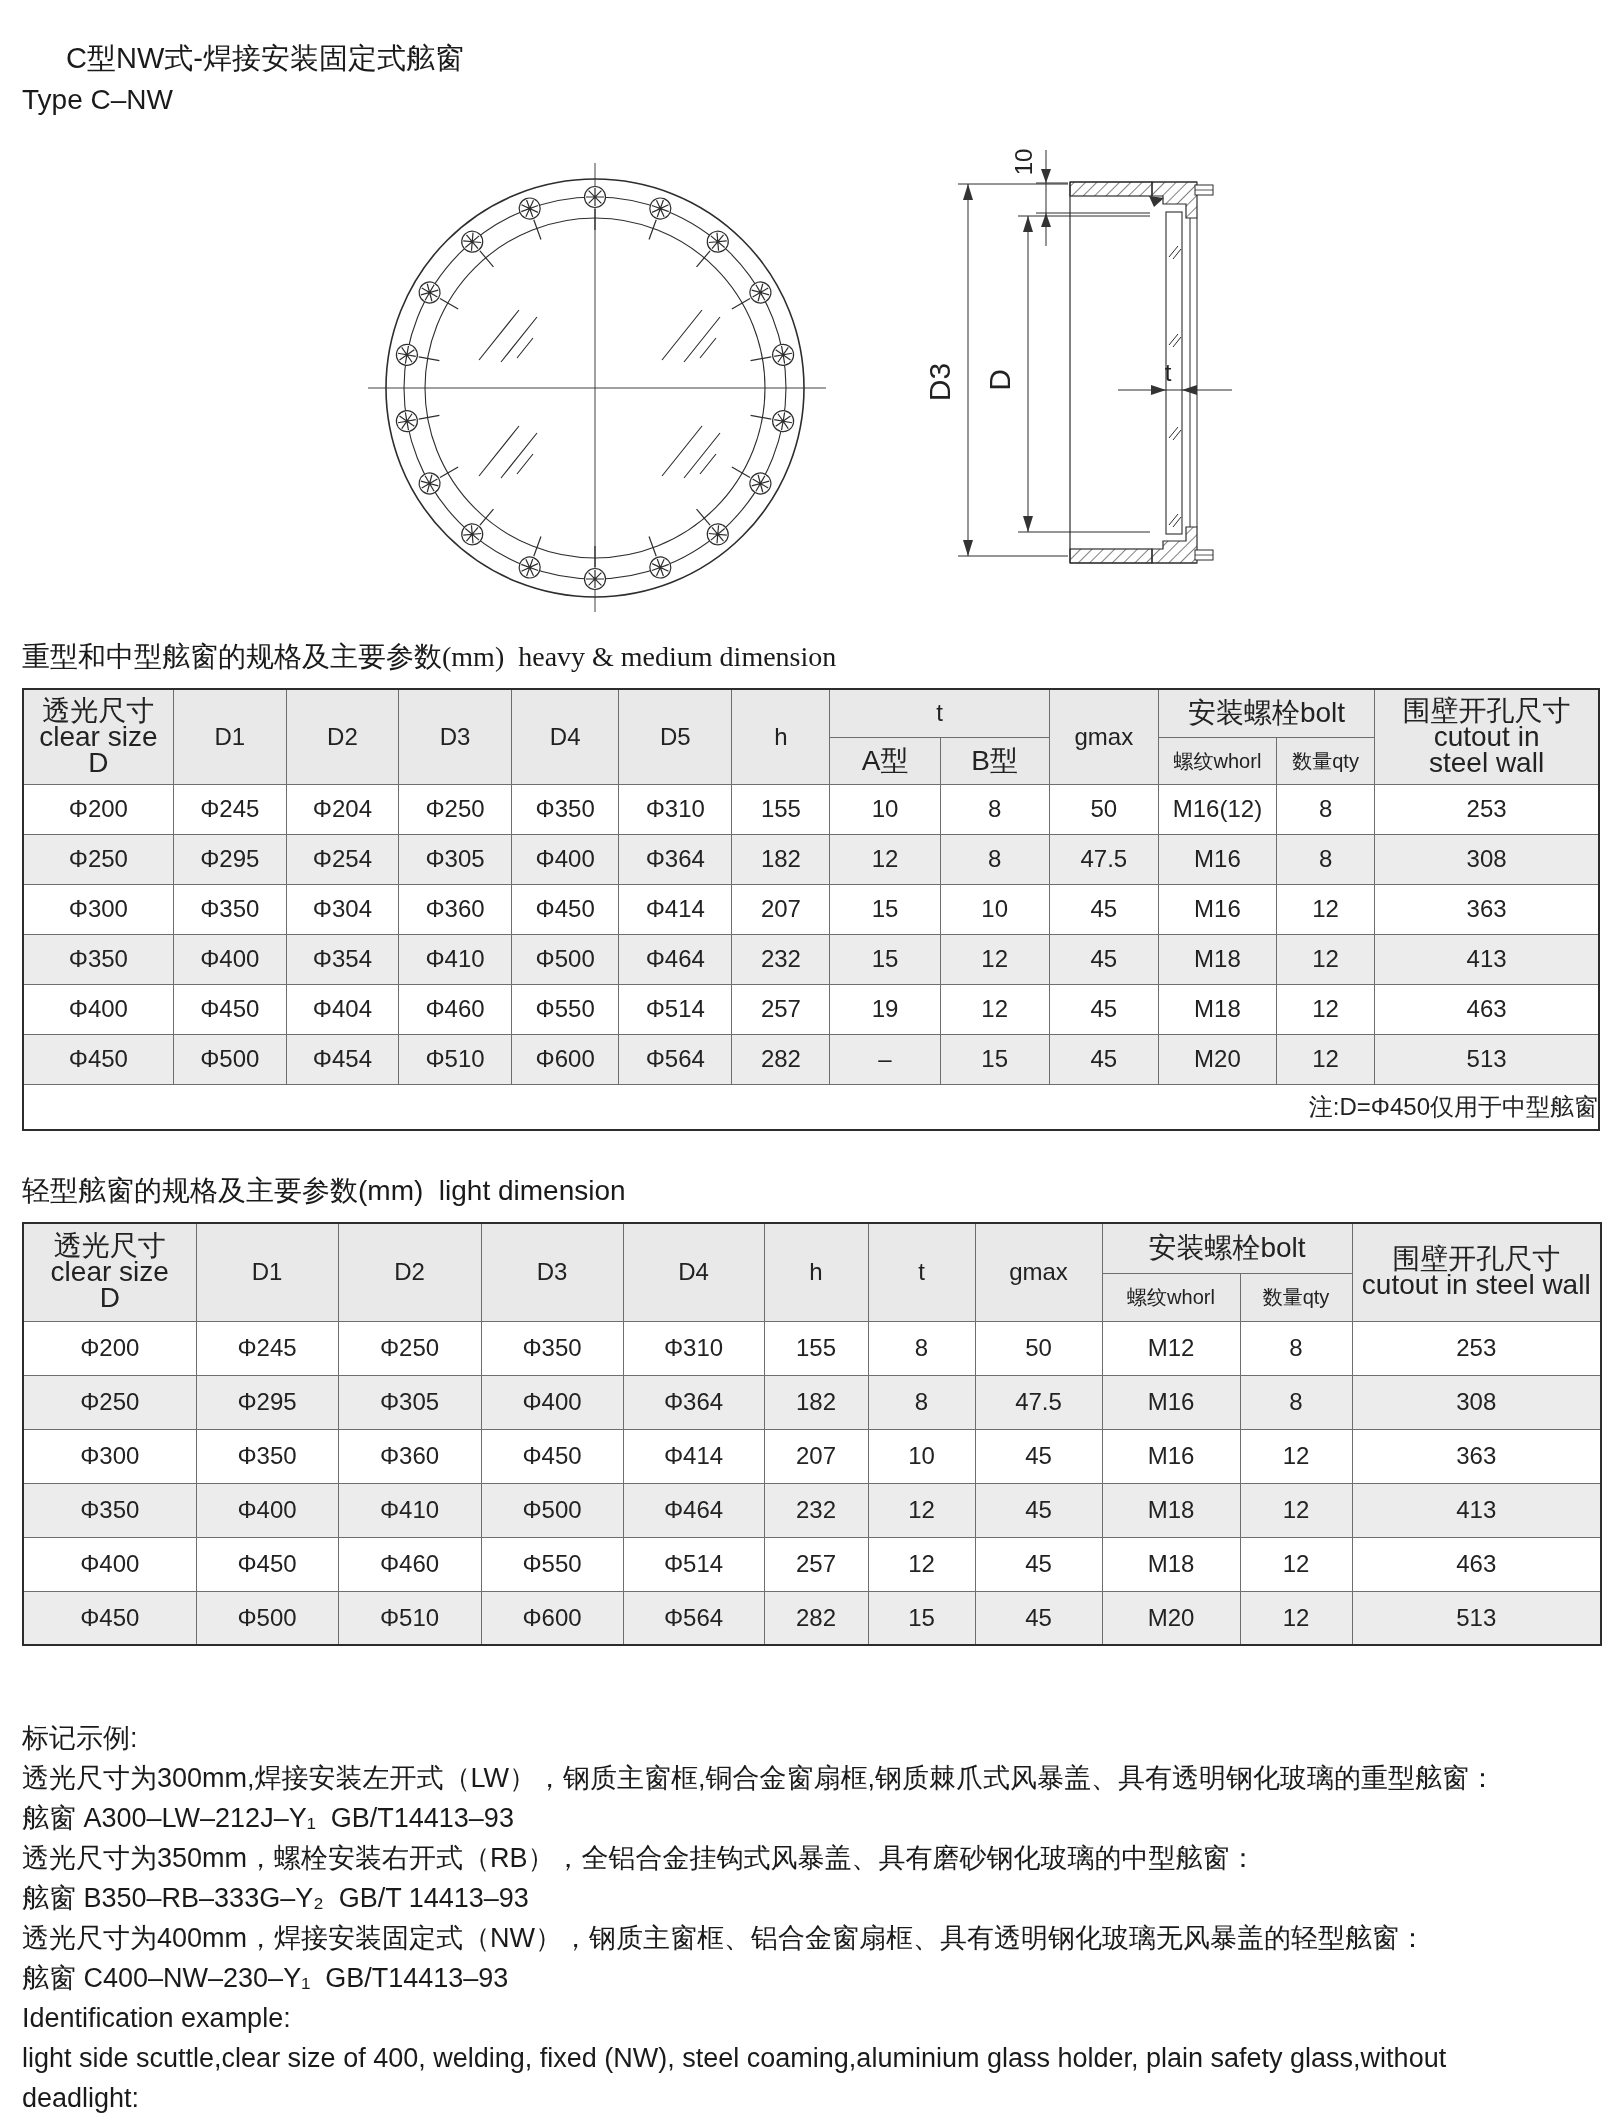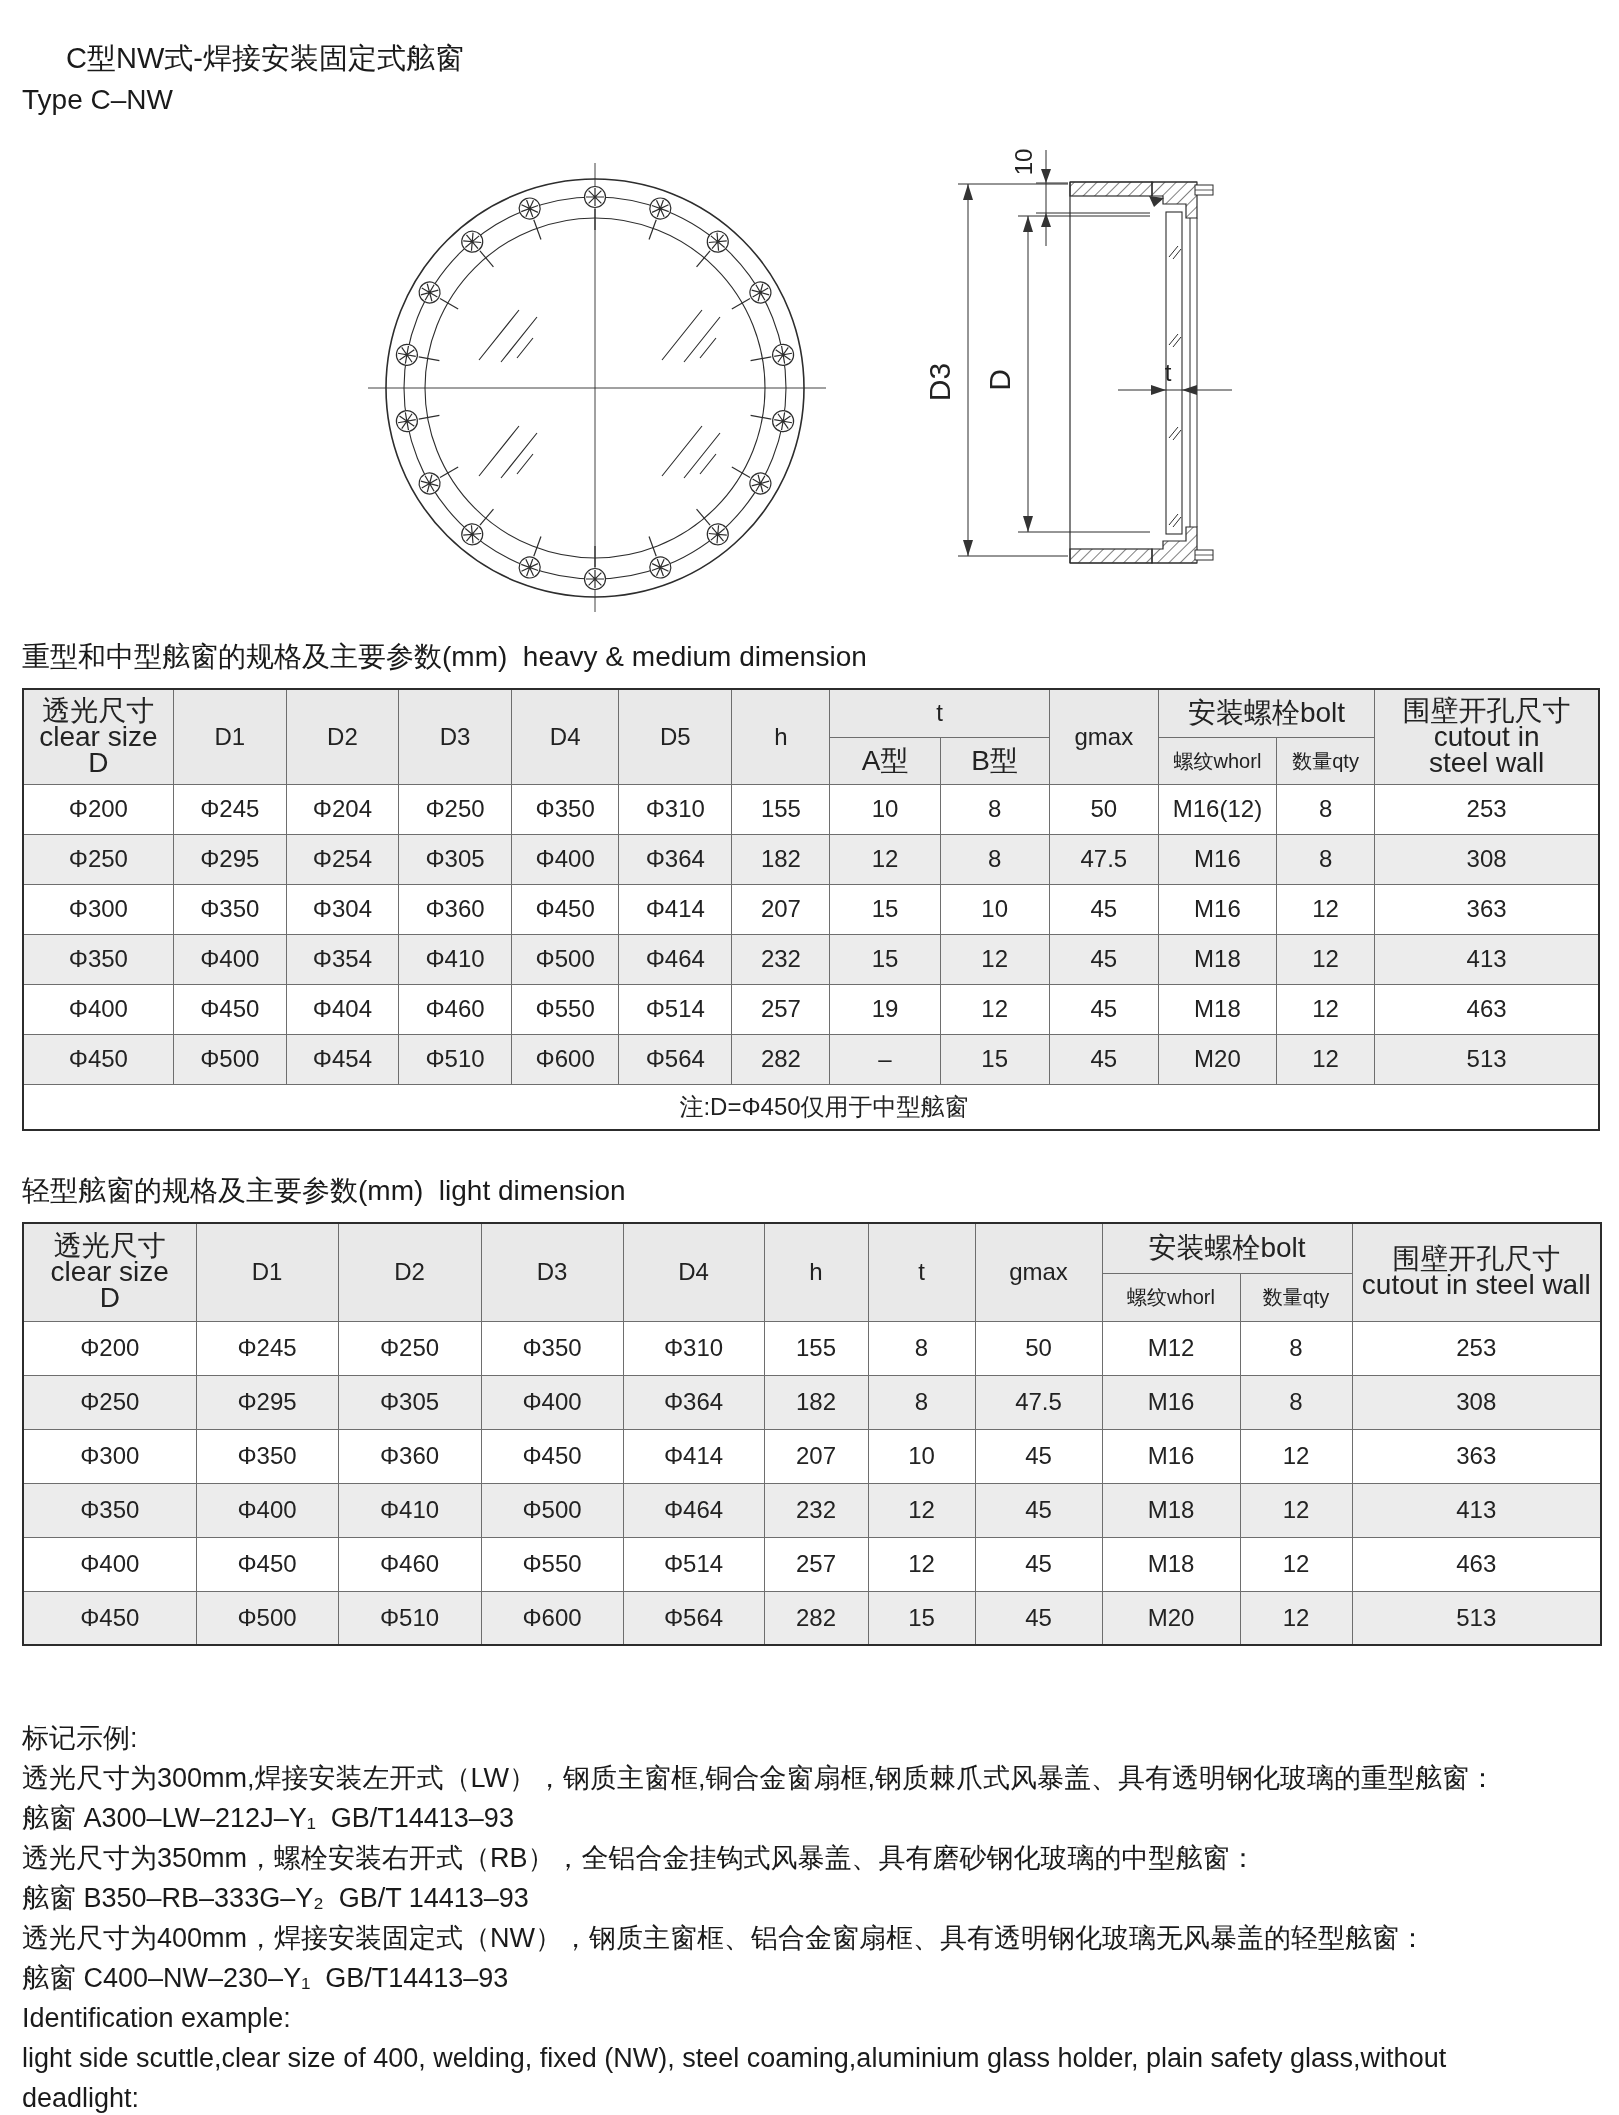--- a/index.html
+++ b/index.html
@@ -20,21 +20,21 @@
         border:2px solid #2c2c2c;background:#fff;}
   td{border:1px solid #6e6e6e;text-align:center;vertical-align:middle;
      padding:0;font-size:24px;color:#222;overflow:hidden;}
   .hdr td{background:#e9e9e9;font-size:28px;white-space:pre-line;line-height:26px;}
   .hdr .big{font-size:24px;}
   .hdr .sub{font-size:20px;}
   tbody.rows tr{height:50px;}
   tbody.rows2 tr{height:54px;}
   tbody.rows tr:nth-child(even) td{background:#ececec;}
   tbody.rows2 tr:nth-child(even) td{background:#ececec;}
-  .note-cell{text-align:center;padding-left:26px;font-size:24px;height:44px;margin-top:44px;}
+  .note-cell{text-align:right;padding-left:26px;font-size:24px;height:44px;margin-top:44px;}
 
   
   .examples div{font-size:27px;line-height:40px;white-space:pre;}
 
   svg text{font-family:"Liberation Sans","DejaVu Sans",sans-serif;fill:#222;}
 </style>
 </head>
 <body>
 
 <div class="abs" style="left:22px;top:36px;">
@@ -143,21 +143,21 @@
       <path d="M1166 390 l-15 -5 v10 z M1182 390 l15 -5 v10 z" fill="#333" stroke="none"></path>
     </g>
 
     <text x="1032" y="162" font-size="24" text-anchor="middle" transform="rotate(-90 1032 162)" stroke="none">10</text>
     <text x="950" y="382" font-size="30" text-anchor="middle" transform="rotate(-90 950 382)" stroke="none">D3</text>
     <text x="1010" y="380" font-size="30" text-anchor="middle" transform="rotate(-90 1010 380)" stroke="none">D</text>
     <text x="1168" y="381" font-size="24" text-anchor="middle" stroke="none">t</text>
   </g>
 </svg>
 
-<div class="abs section-heading" style="left:22px;top:638px;">重型和中型舷窗的规格及主要参数(mm)  heavy &amp; medium dimension</div>
+<div class="abs section-heading" style="left:22px;top:638px;font-family:Liberation Serif, serif;">重型和中型舷窗的规格及主要参数(mm)  heavy &amp; medium dimension</div>
 
 <div class="abs" style="left:22px;top:688px;">
 <table>
   <colgroup>
     <col style="width:150px">
         <col style="width:113px">
         <col style="width:112px">
     <col style="width:113px">
         <col style="width:107px">
         <col style="width:113px">

